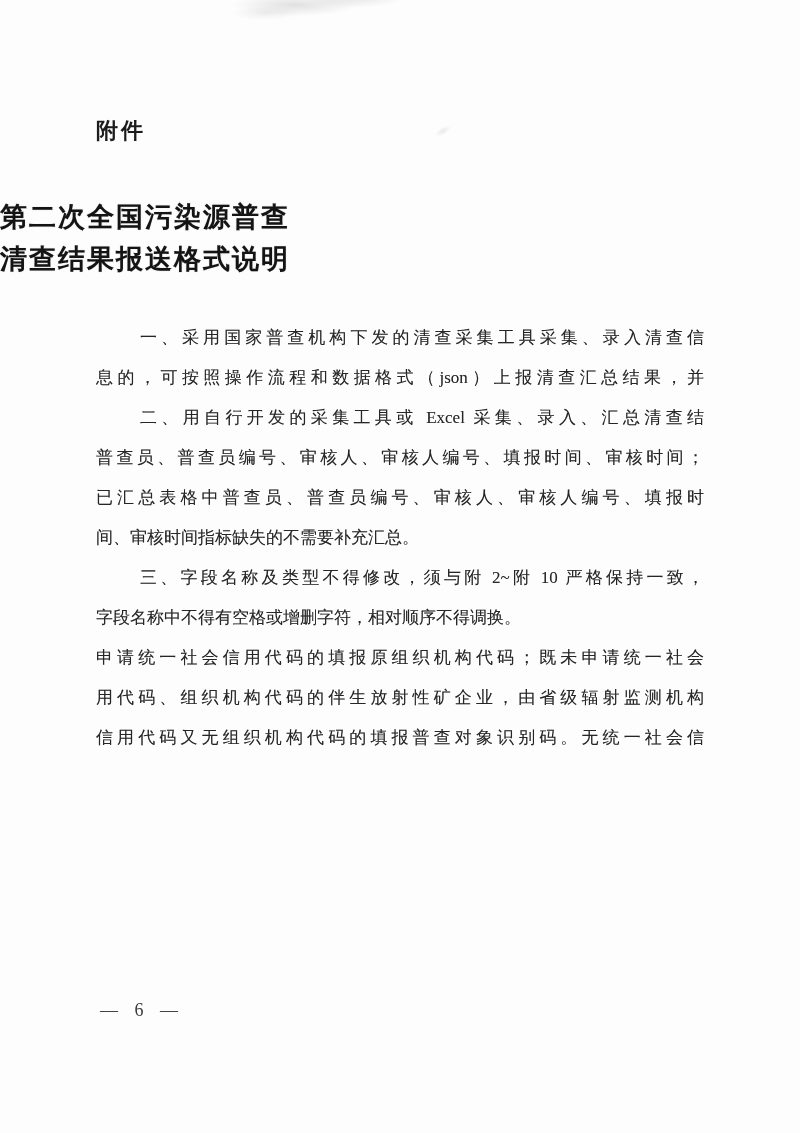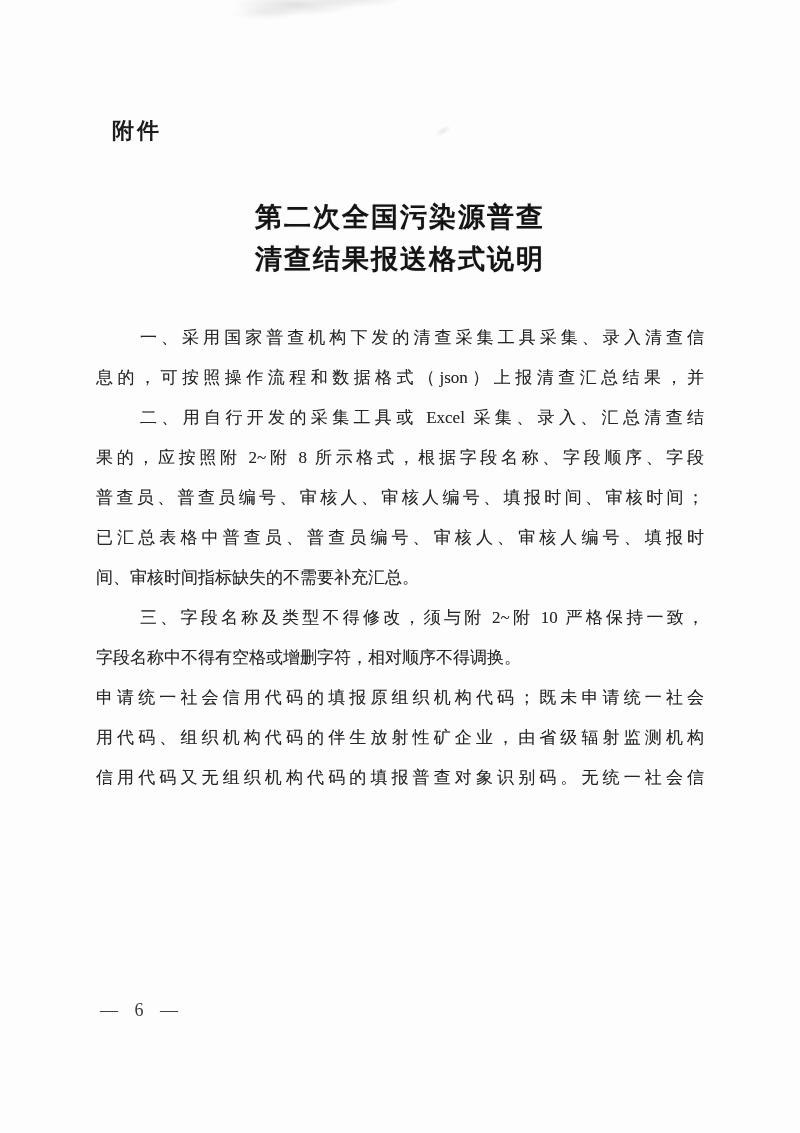--- a/index.html
+++ b/index.html
@@ -34,33 +34,32 @@
     left: 430px;
     width: 26px;
     height: 14px;
     background: radial-gradient(ellipse 12px 5px at 50% 50%, rgba(140,140,140,0.18), rgba(140,140,140,0) 75%);
     transform: rotate(-30deg);
     pointer-events: none;
   }
   .attachment-label {
     position: absolute;
     top: 116px;
-    left: 112px;
+    left: 96px;
     font-family: "Liberation Sans", "DejaVu Sans", sans-serif;
     font-weight: 600;
     font-size: 22px;
     letter-spacing: 3px;
     color: #1c1c1c;
   }
   .doc-title {
     position: absolute;
     top: 196px;
     left: 0;
     width: 800px;
-    text-align: center;
     font-weight: 700;
     font-size: 27px;
     line-height: 42px;
     color: #141414;
     letter-spacing: 2px;
     text-shadow: 0 0 1px rgba(0,0,0,0.30);
   }
   .body-text {
     position: absolute;
     top: 318px;
@@ -106,21 +105,20 @@
 <div class="doc-title">
   <div>第二次全国污染源普查</div>
   <div>清查结果报送格式说明</div>
 </div>
 
 <div class="body-text">
   <div class="line indent stretch">一、采用国家普查机构下发的清查采集工具采集、录入清查信</div>
   <div class="line stretch">息的，可按照操作流程和数据格式（json）上报清查汇总结果，并</div>
 
   <div class="line indent stretch">二、用自行开发的采集工具或 Excel 采集、录入、汇总清查结</div>
-  <div class="line stretch">果的，应按照附 2~附 8 所示格式，根据字段名称、字段顺序、字段</div>
   <div class="line stretch">普查员、普查员编号、审核人、审核人编号、填报时间、审核时间；</div>
   <div class="line stretch">已汇总表格中普查员、普查员编号、审核人、审核人编号、填报时</div>
   <div class="line">间、审核时间指标缺失的不需要补充汇总。</div>
 
   <div class="line indent stretch">三、字段名称及类型不得修改，须与附 2~附 10 严格保持一致，</div>
   <div class="line">字段名称中不得有空格或增删字符，相对顺序不得调换。</div>
 
   <div class="line stretch">申请统一社会信用代码的填报原组织机构代码；既未申请统一社会</div>
   <div class="line stretch">用代码、组织机构代码的伴生放射性矿企业，由省级辐射监测机构</div>
   <div class="line stretch">信用代码又无组织机构代码的填报普查对象识别码。无统一社会信</div>

